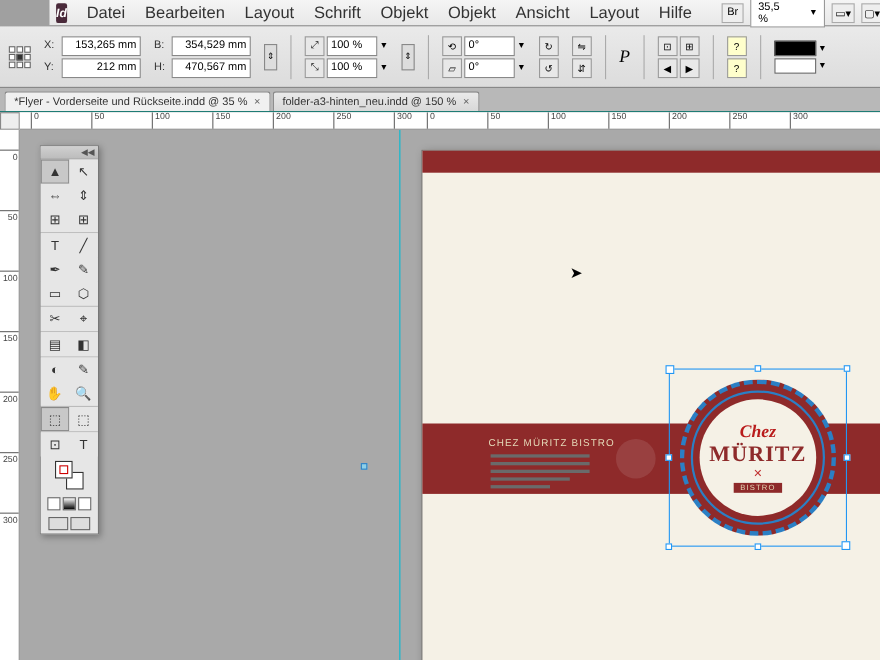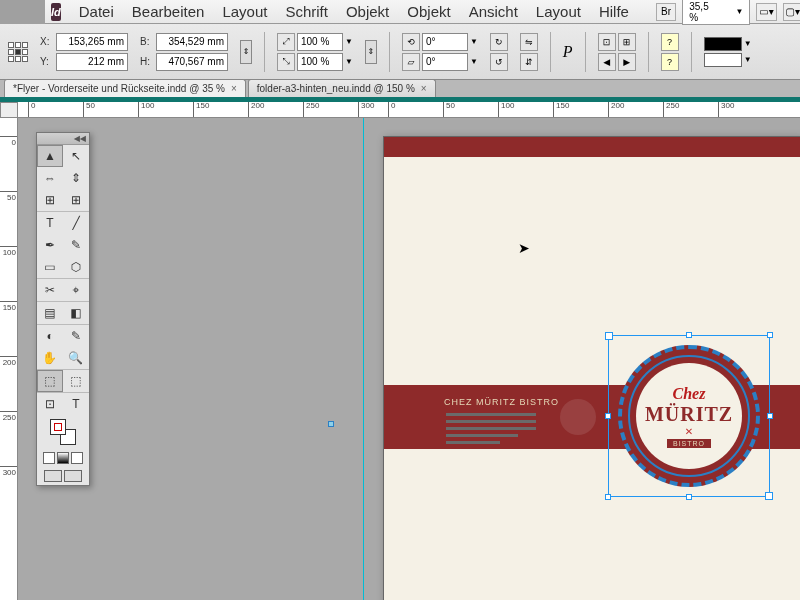--- a/index.html
+++ b/index.html
@@ -23,21 +23,21 @@
 .ctrl-input-sm { width: 46px; height: 18px; font-size: 10px; border: 1px solid #888; background: #fff; padding: 0 3px; }
 .ref-point { width: 20px; height: 20px; display: grid; grid-template-columns: repeat(3,1fr); grid-template-rows: repeat(3,1fr); gap: 1px; }
 .ref-point span { background: #fff; border: 1px solid #666; }
 .ref-point span.sel { background: #333; }
 .link-icon { width: 12px; height: 24px; border: 1px solid #888; background: #ddd; font-size: 8px; display: flex; align-items: center; justify-content: center; }
 .mini-icon { width: 18px; height: 18px; border: 1px solid #999; background: #e8e8e8; display: flex; align-items: center; justify-content: center; font-size: 9px; }
 .vdiv { width: 1px; height: 40px; background: #aaa; }
 .fill-swatch { width: 38px; height: 14px; background: #000; border: 1px solid #666; }
 
 
-.tabbar { height: 22px; background: #b8b8b8; display: flex; align-items: flex-end; padding-left: 4px; border-bottom: 5px solid #0f766e; }
+.tabbar { height: 22px; background: #b8b8b8; display: flex; align-items: flex-end; padding-left: 4px; border-bottom: 1px solid #0f766e; }
 .doc-tab { background: linear-gradient(#eaeaea,#d8d8d8); border: 1px solid #888; border-bottom: none; padding: 3px 8px; font-size: 10px; color: #333; margin-right: 2px; display: flex; align-items: center; gap: 6px; border-radius: 3px 3px 0 0; }
 .doc-tab.active { background: #f0f0f0; }
 .tab-close { font-size: 10px; color: #666; }
 
 
 .ruler-h { position: absolute; top: 102px; left: 18px; right: 0; height: 16px; background: #fff; border-bottom: 1px solid #888; font-size: 8px; color: #444; overflow: hidden; }
 .ruler-h .tick { position: absolute; top: 0; border-left: 1px solid #666; height: 16px; padding-left: 2px; line-height: 8px; }
 
 
 .ruler-v { position: absolute; top: 118px; left: 0; width: 18px; bottom: 0; background: #fff; border-right: 1px solid #888; font-size: 8px; color: #444; overflow: hidden; }

